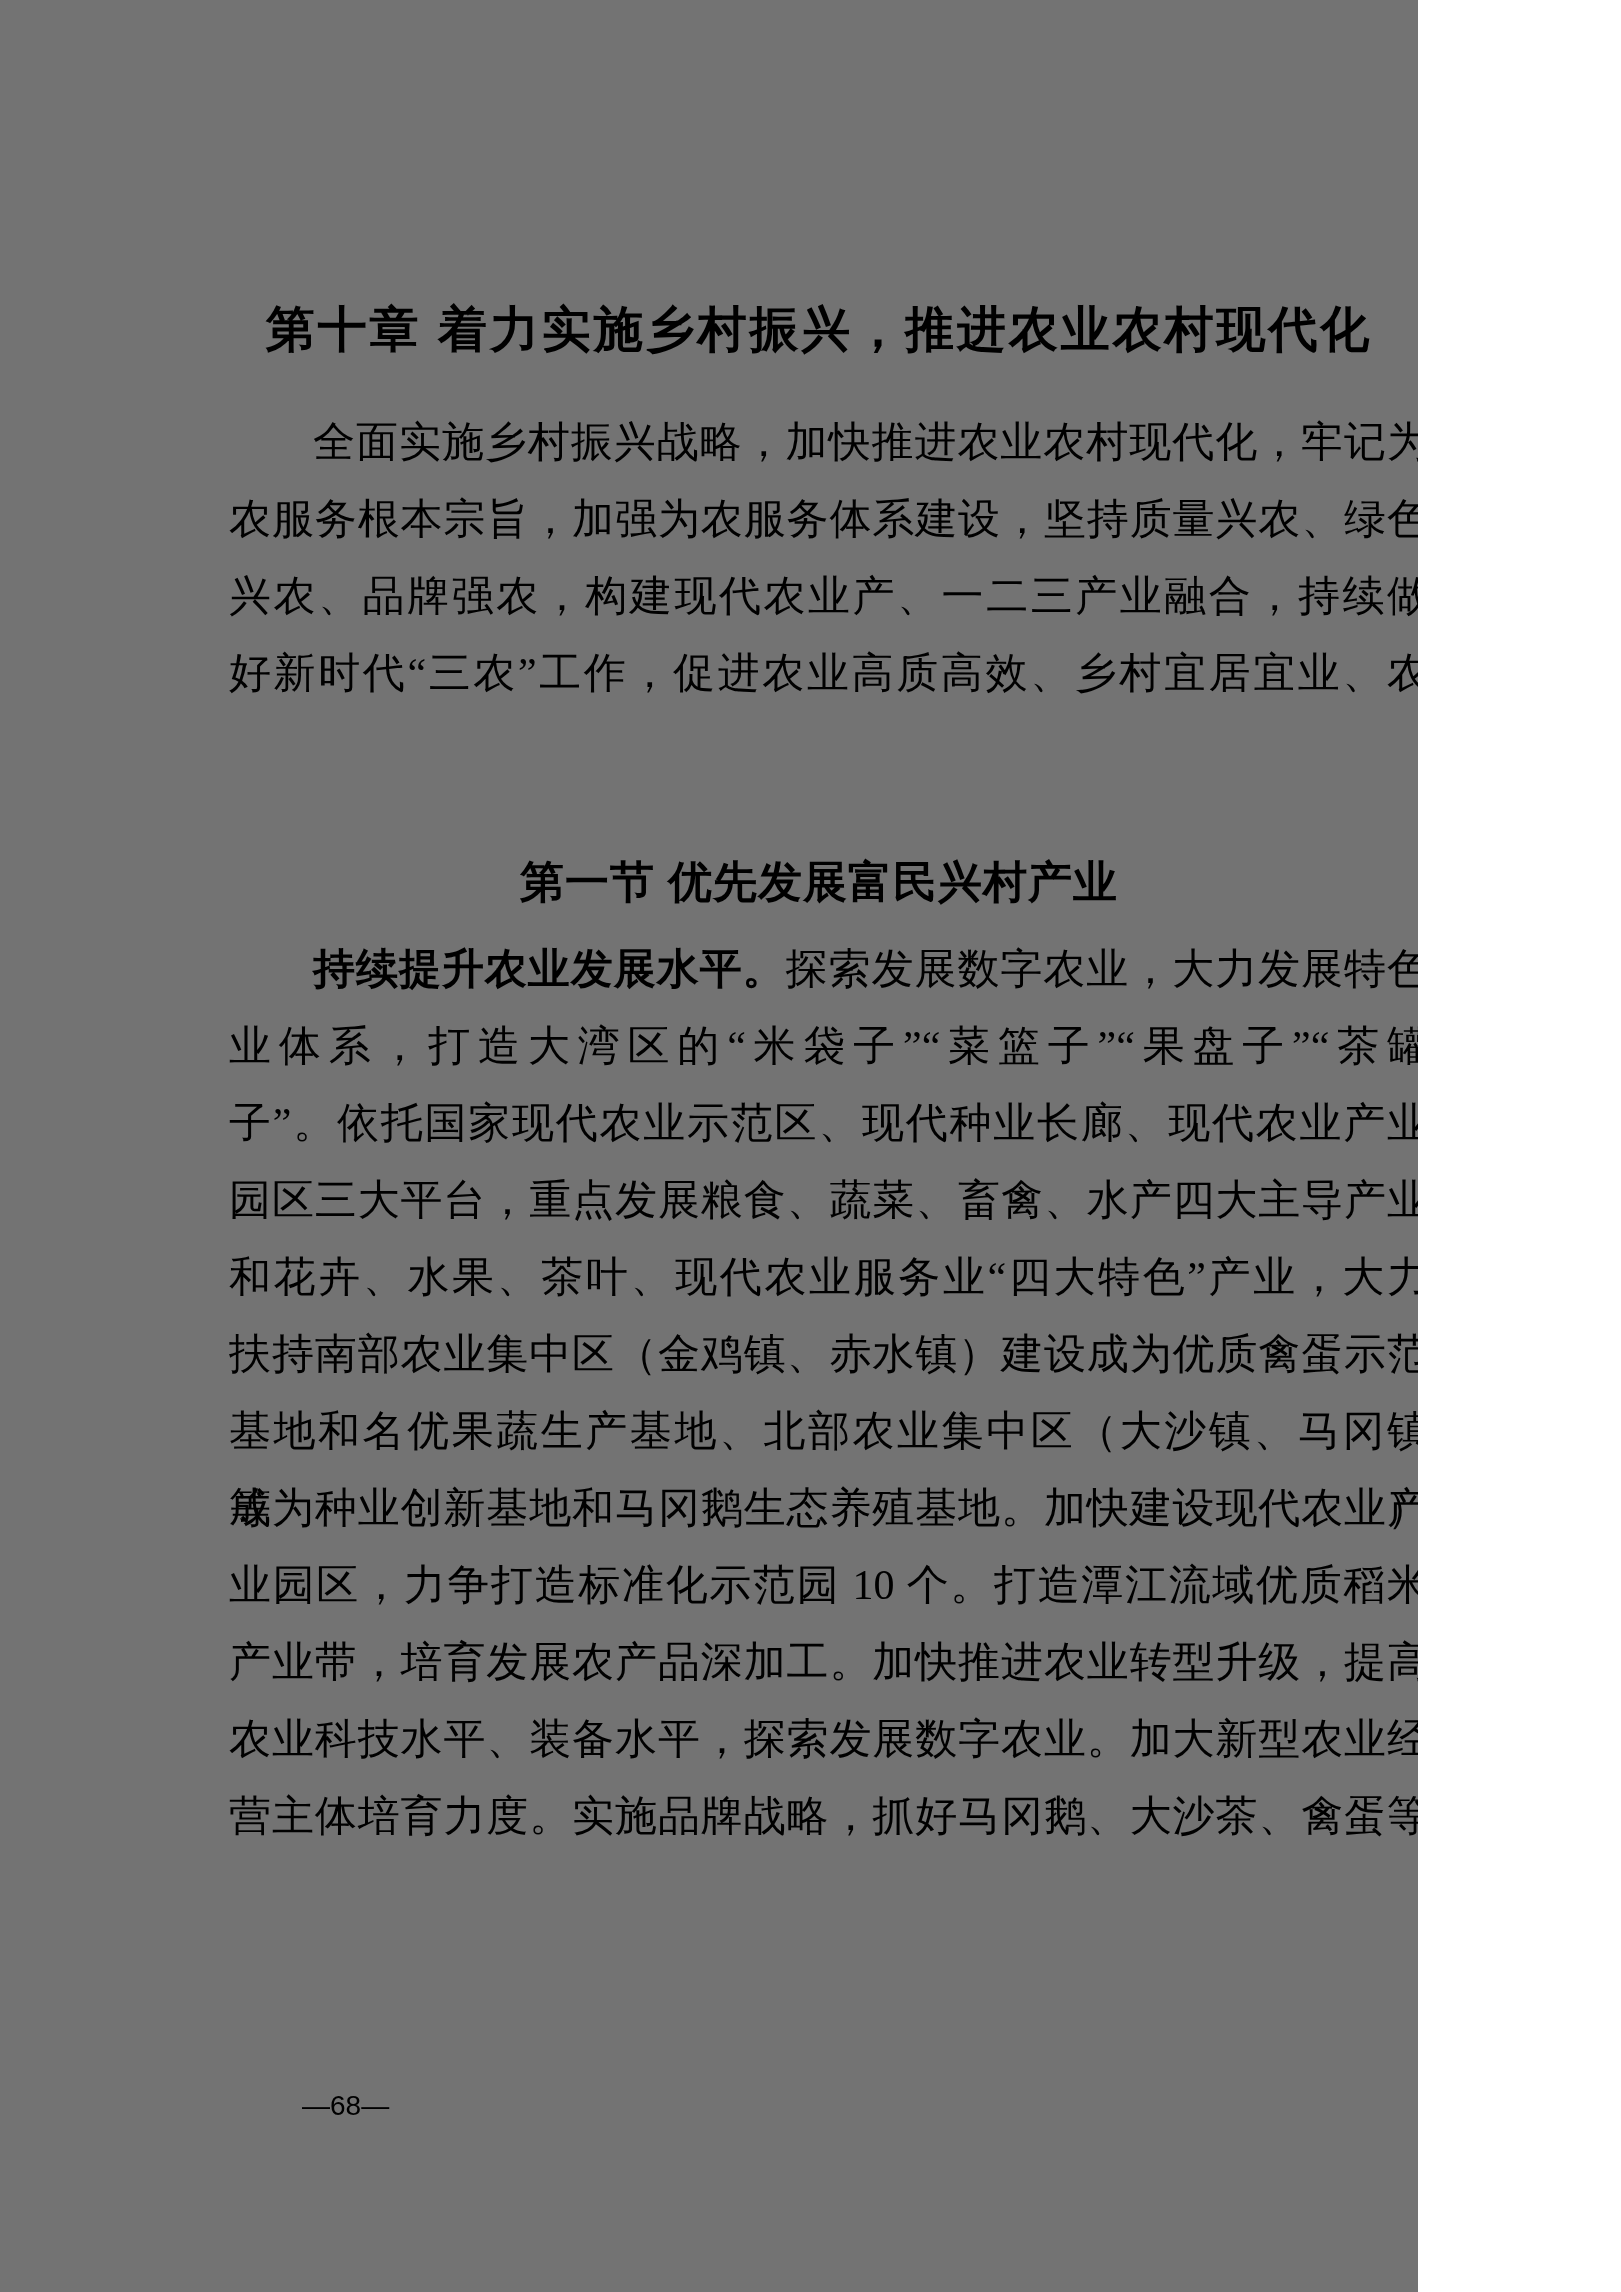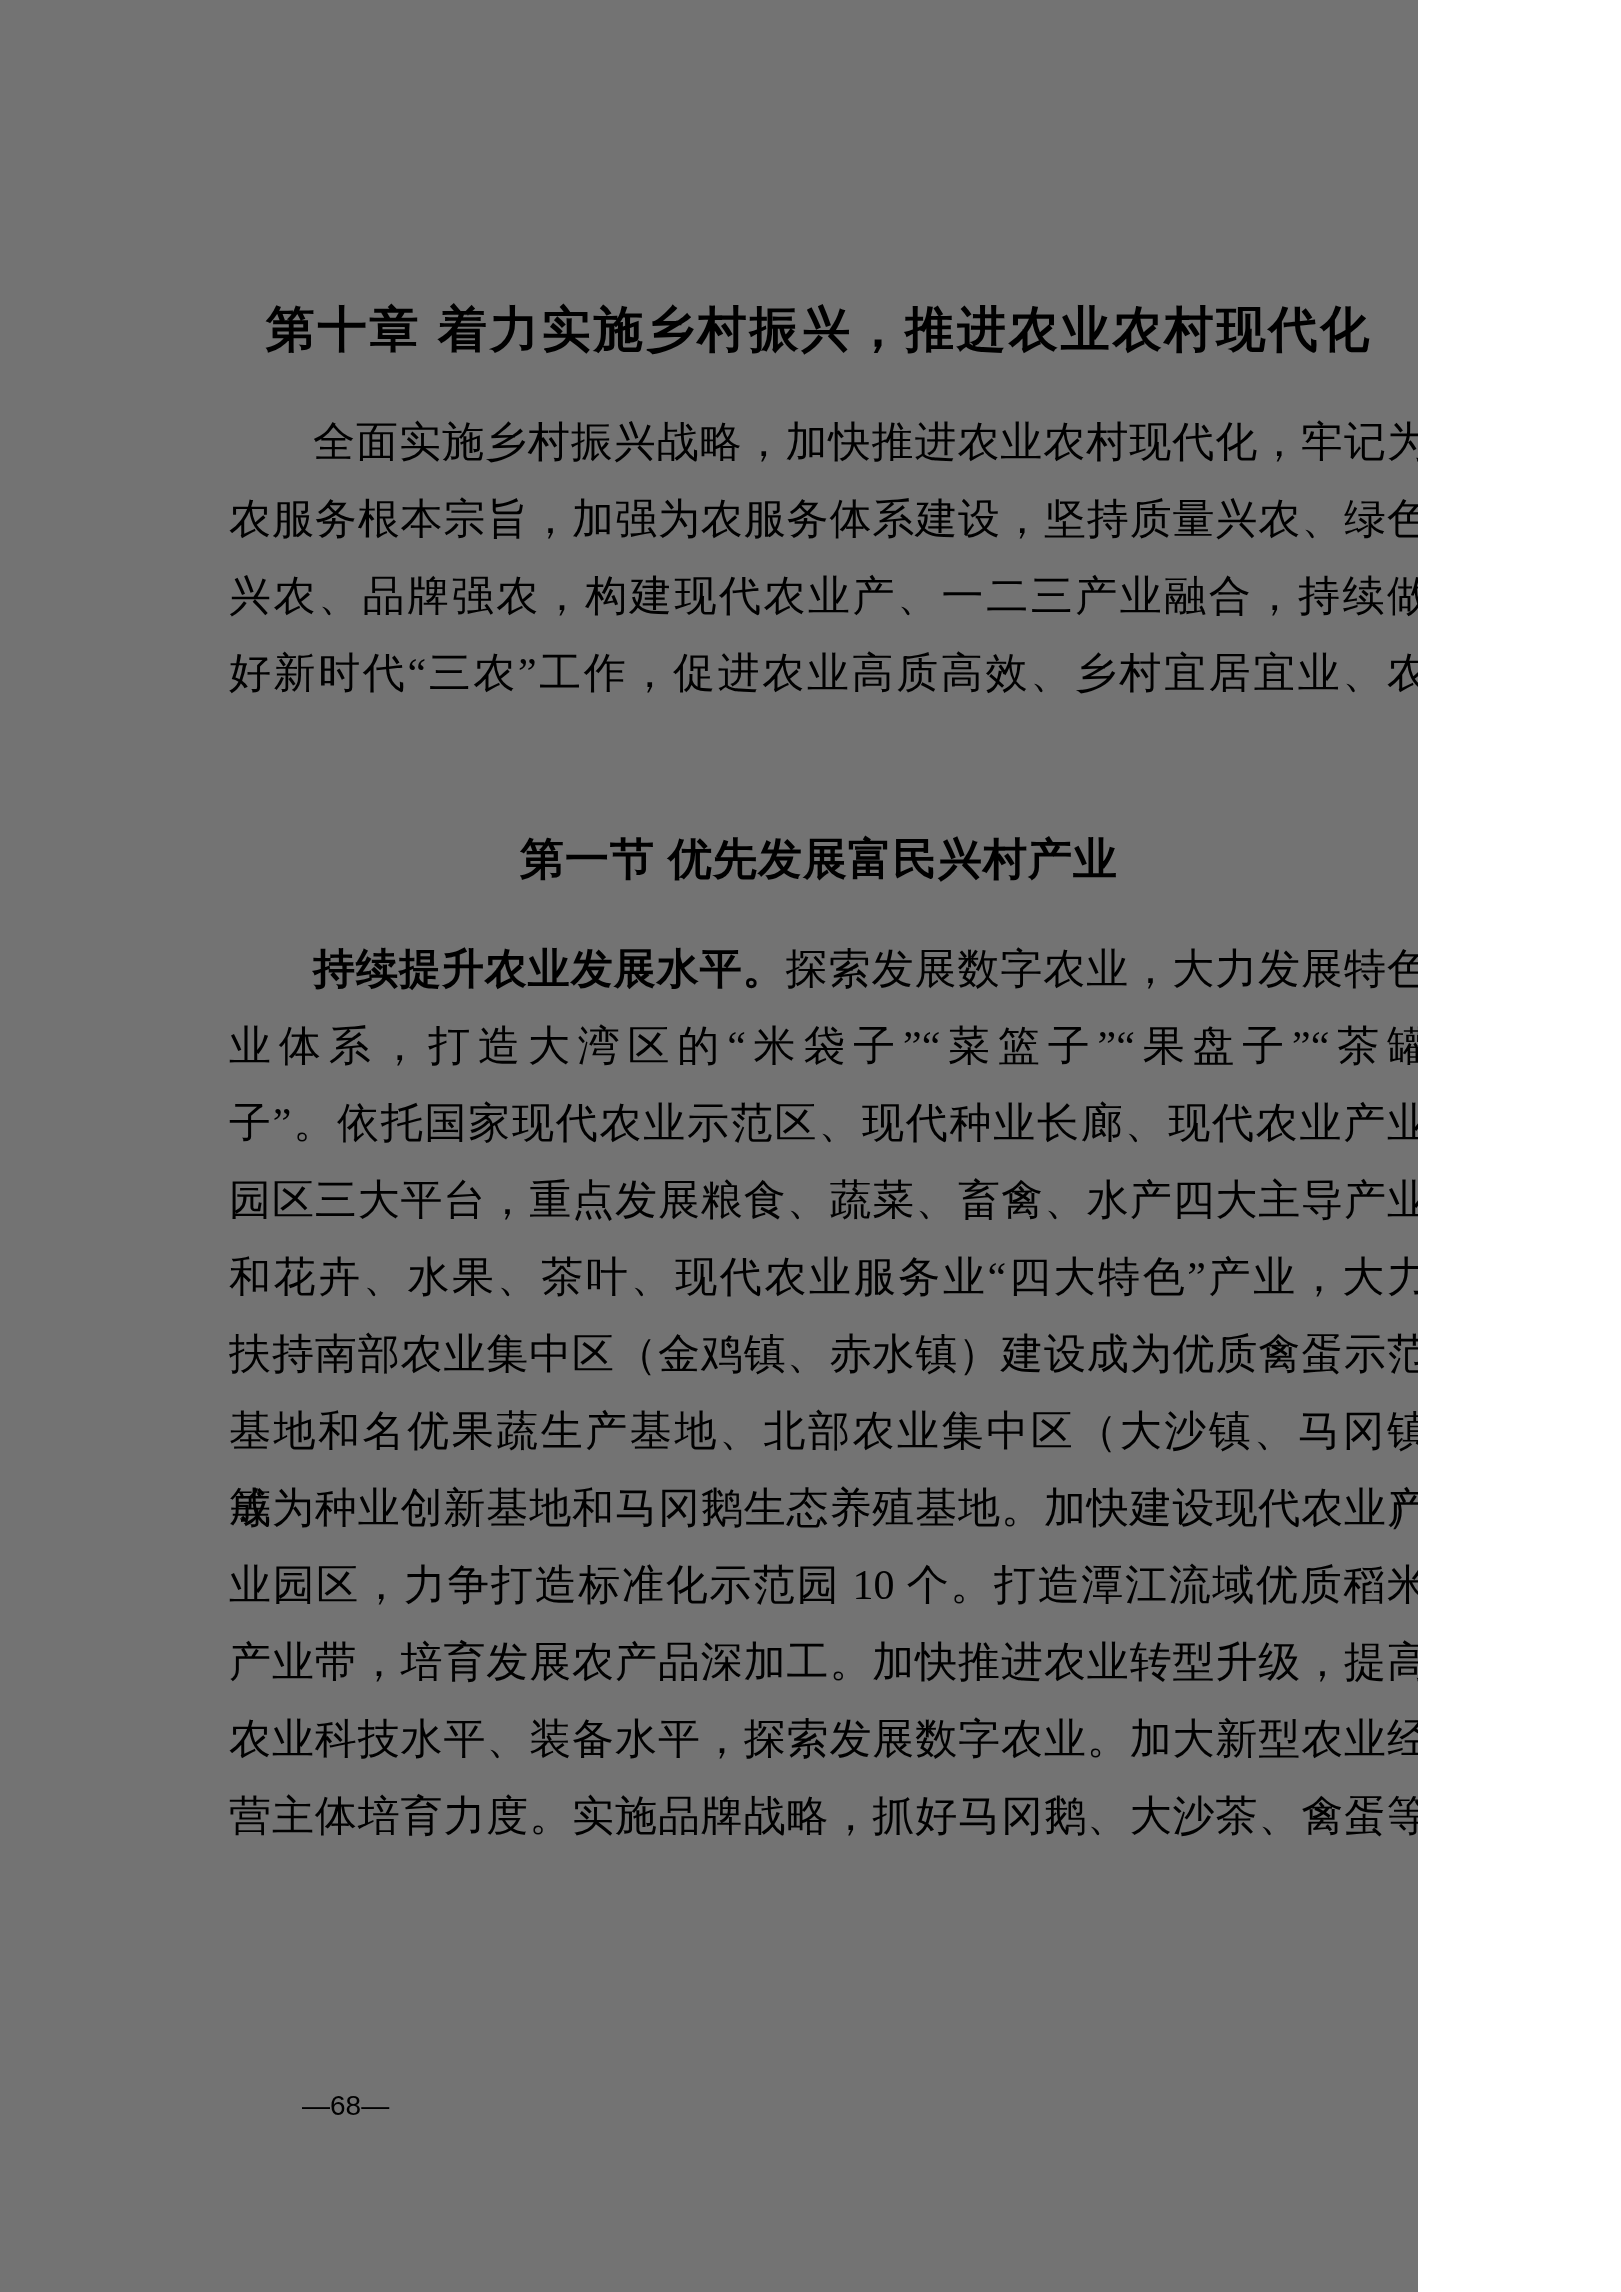--- a/index.html
+++ b/index.html
@@ -25,21 +25,21 @@
     text-align: center;
     font-family: "Liberation Sans", sans-serif;
     font-weight: 700;
     font-size: 49px;
     line-height: 55px;
     letter-spacing: 2.9px;
     white-space: nowrap;
   }
   .section-title {
     position: absolute;
-    top: 833px;
+    top: 856px;
     left: 219px;
     width: 1200px;
     margin: 0;
     text-align: center;
     font-family: "Liberation Sans", sans-serif;
     font-weight: 700;
     font-size: 44px;
     line-height: 51px;
     letter-spacing: 1px;
     white-space: nowrap;

